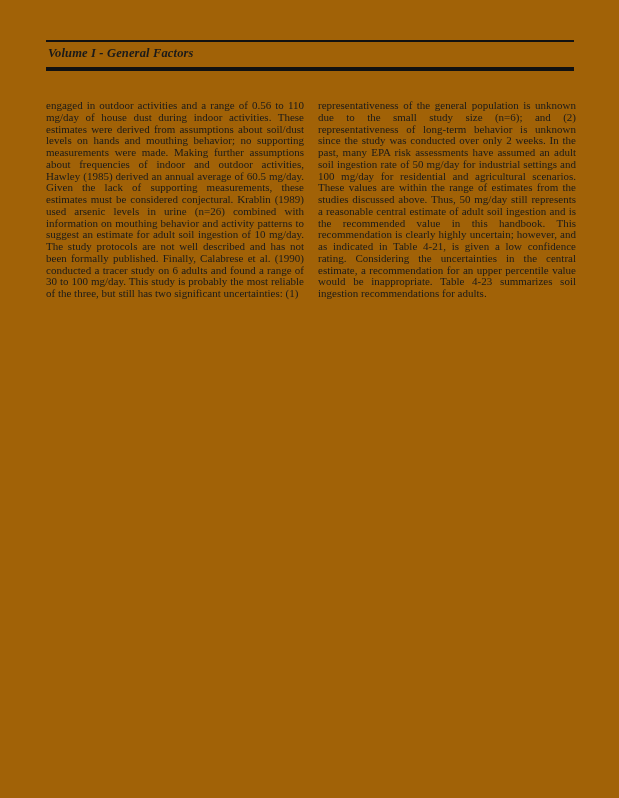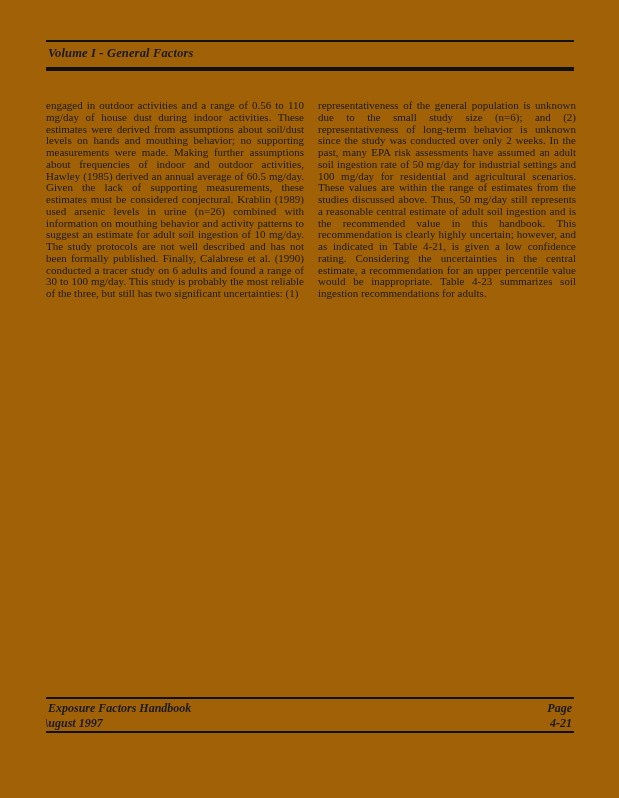--- a/index.html
+++ b/index.html
@@ -151,31 +151,14 @@
 
   <div class="body-area">
     <div class="col">
       <p>engaged in outdoor activities and a range of 0.56 to 110 mg/day of house dust during indoor activities.  These estimates were derived from assumptions about soil/dust levels on hands and mouthing behavior; no supporting measurements were made.  Making further assumptions about frequencies of indoor and outdoor activities, Hawley (1985) derived an annual average of 60.5 mg/day.  Given the lack of supporting measurements, these estimates must be considered conjectural.  Krablin (1989) used arsenic levels in urine (n=26) combined with information on mouthing behavior and activity patterns to suggest an estimate for adult soil ingestion of 10 mg/day.  The study protocols are not well described and has not been formally published.  Finally, Calabrese et al. (1990) conducted a tracer study on 6 adults and found a range of 30 to 100 mg/day.  This study is probably the most reliable of the three, but still has two significant uncertainties: (1)</p>
     </div>
     <div class="col">
       <p>representativeness of the general population is unknown due to the small study size (n=6); and (2) representativeness of long-term behavior is unknown since the study was conducted over only 2 weeks.  In the past, many EPA risk assessments have assumed an adult soil ingestion rate of 50 mg/day for industrial settings and 100 mg/day for residential and agricultural scenarios.  These values are within the range of estimates from the studies discussed above.  Thus, 50 mg/day still represents a reasonable central estimate of adult soil ingestion and is the recommended value in this handbook.  This recommendation is clearly highly uncertain; however, and as indicated in Table 4-21, is given a low confidence rating.  Considering the uncertainties in the central estimate, a recommendation for an upper percentile value would be inappropriate.  Table 4-23 summarizes soil ingestion recommendations for adults.</p>
     </div>
   </div>
 
-  <div class="footer">
-    <div class="rule"></div>
-
-    <div class="footer-inner">
-      <div class="footer-left">
-        <span class="fr-line">Exposure Factors Handbook</span>
-        <span class="fr-line line2">\ugust 1997</span>
-      </div>
-
-      <div class="footer-right">
-        <span class="fr-line">Page</span>
-        <span class="fr-line">4-21</span>
-      </div>
-    </div>
-
-    <div class="rule"></div>
-  </div>
 
 </div>
 
 </body></html>

